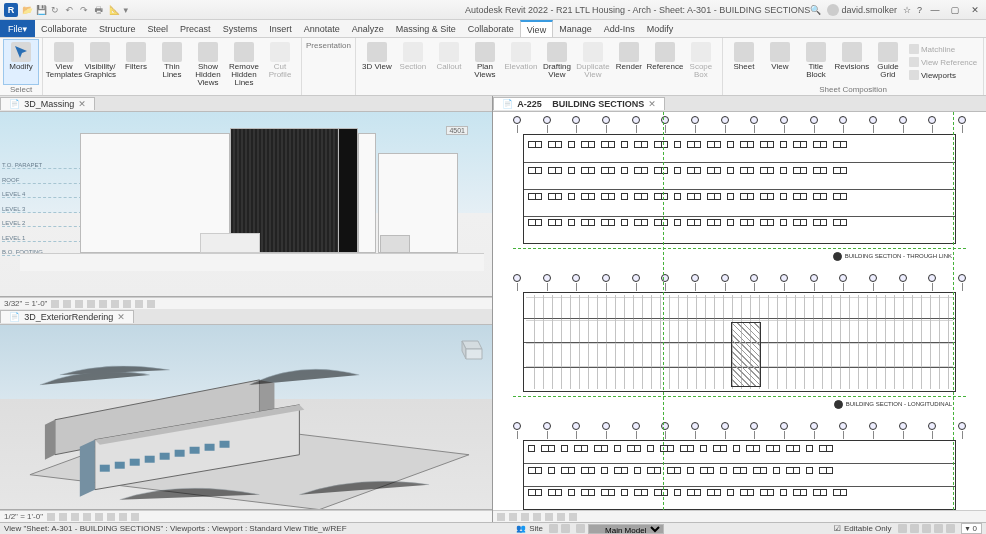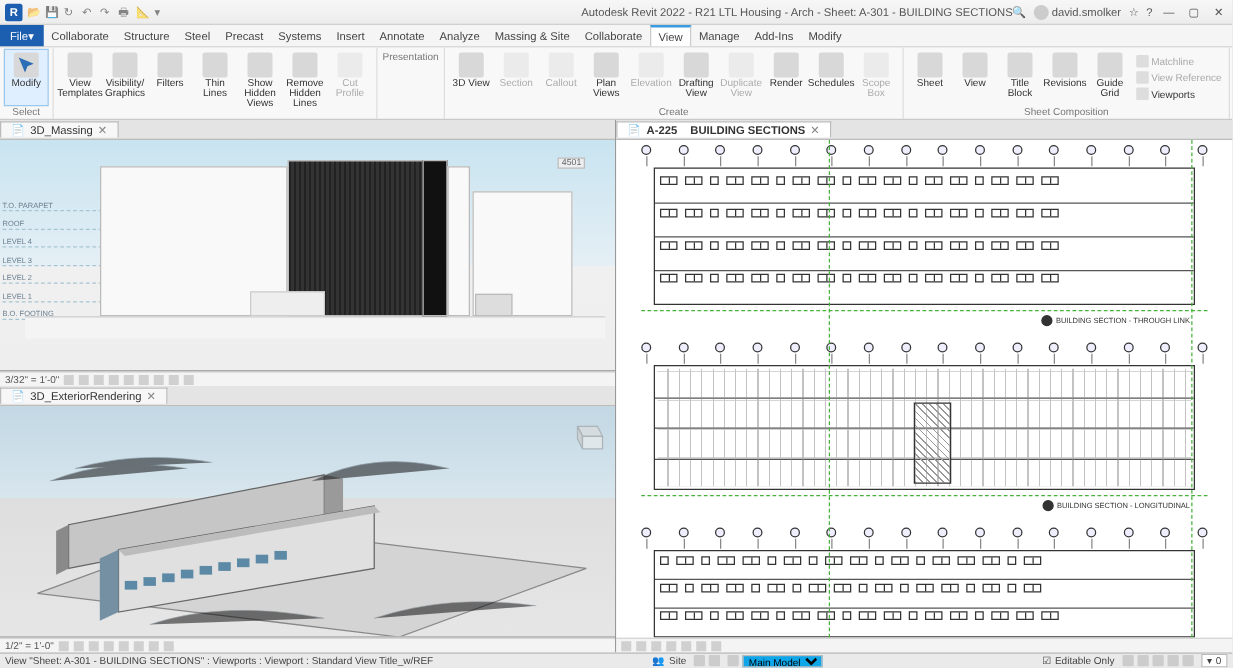--- a/index.html
+++ b/index.html
@@ -117,21 +117,21 @@
   .dim-dashes.v { border-top:none; border-left:1px dashed #46b23b; top:0; bottom:0; left:auto; right:auto; width:0;}
   
   
   .status-bar {
     position:absolute; bottom:0; left:0; right:0; height:12px;
     background:#eaeaea; border-top:1px solid #bbb;
     display:flex; align-items:center; font-size:8px; color:#444; padding:0 4px; gap:6px;
   }
   .status-bar .seg { display:flex; align-items:center; gap:3px;}
   .status-bar .spacer { flex:1; }
-  .status-bar select { font-size:8px; height:10px; border:1px solid #bbb; background:#0ea5e9;}
+  .status-bar select { font-size:8px; height:10px; border:1px solid #bbb; background:#a3a3a3;padding-left:12px;}
   .sicon { width:9px;height:9px;background:#ccc;border-radius:1px;}
   
   .nav-cube { position:absolute; top:6px; right:6px; width:32px;height:32px; }
   .nav-cube svg { width:100%;height:100%; opacity:.6;}
   .zoom-tag { position:absolute; top:14px; right:24px; font-size:7px; background:rgba(240,240,240,.9); border:1px solid #bbb; padding:0 2px; color:#666;}
 </style>
 </head>
 <body>
 
 <div class="title-bar">
@@ -269,29 +269,28 @@
           <div class="ricon"></div>
           <span>Duplicate
 View</span>
         </div>
       <div class="rbtn-big">
           <div class="ricon"></div>
           <span>Render</span>
         </div>
       <div class="rbtn-big">
           <div class="ricon"></div>
-          <span>Schedules</span>
+          <span>Reference</span>
         </div>
       <div class="rbtn-big" style="opacity:.4">
           <div class="ricon"></div>
           <span>Scope
 Box</span>
         </div>
     </div>
-    <div class="rlabel">Create</div>
   </div>
   <div class="rgroup">
     <div class="rbuttons">
       <div class="rbtn-big">
           <div class="ricon"></div>
           <span>Sheet</span>
         </div>
       <div class="rbtn-big">
           <div class="ricon"></div>
           <span>View</span>

